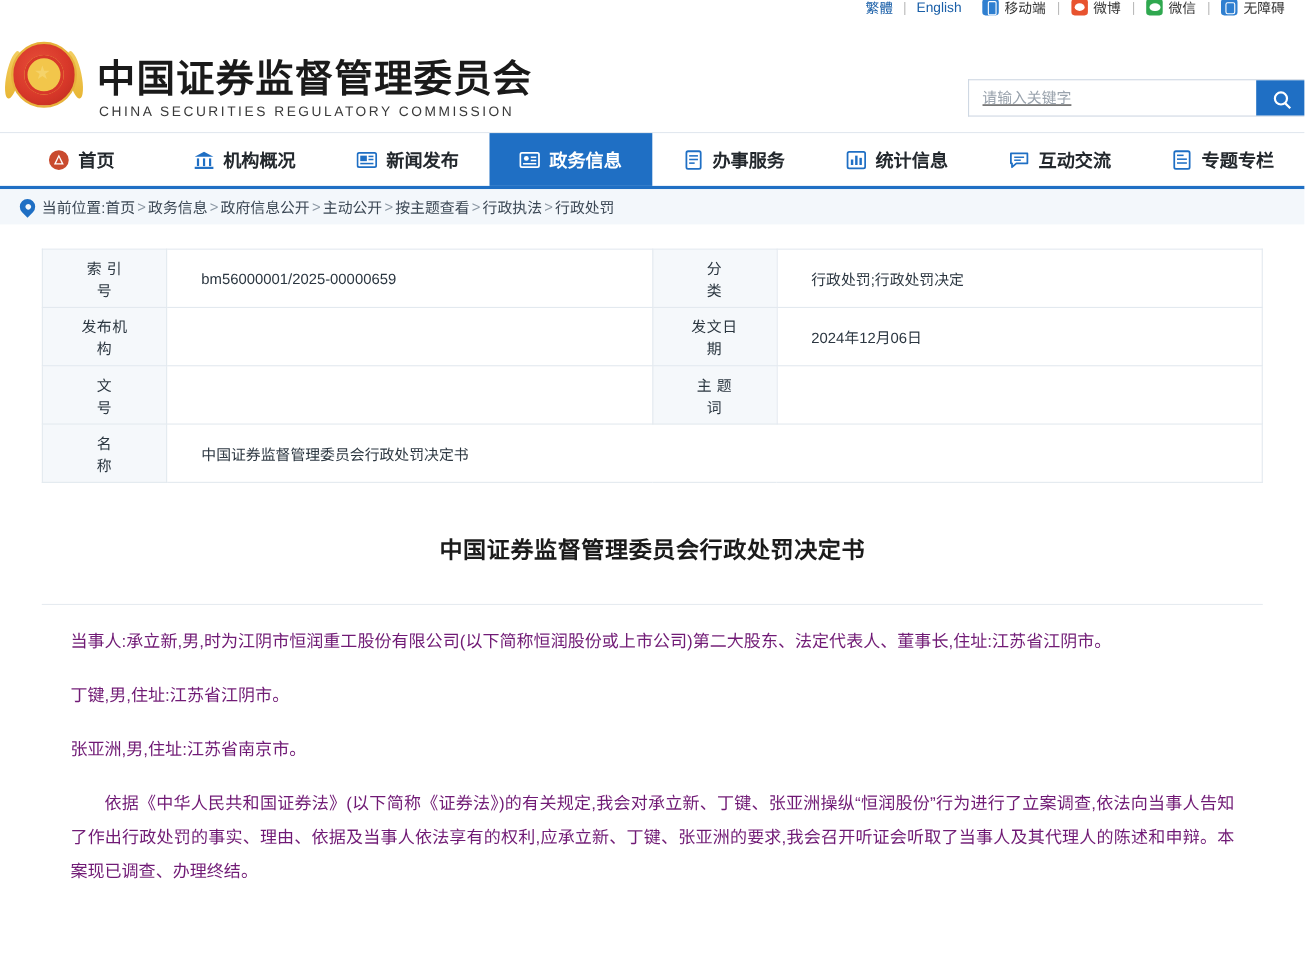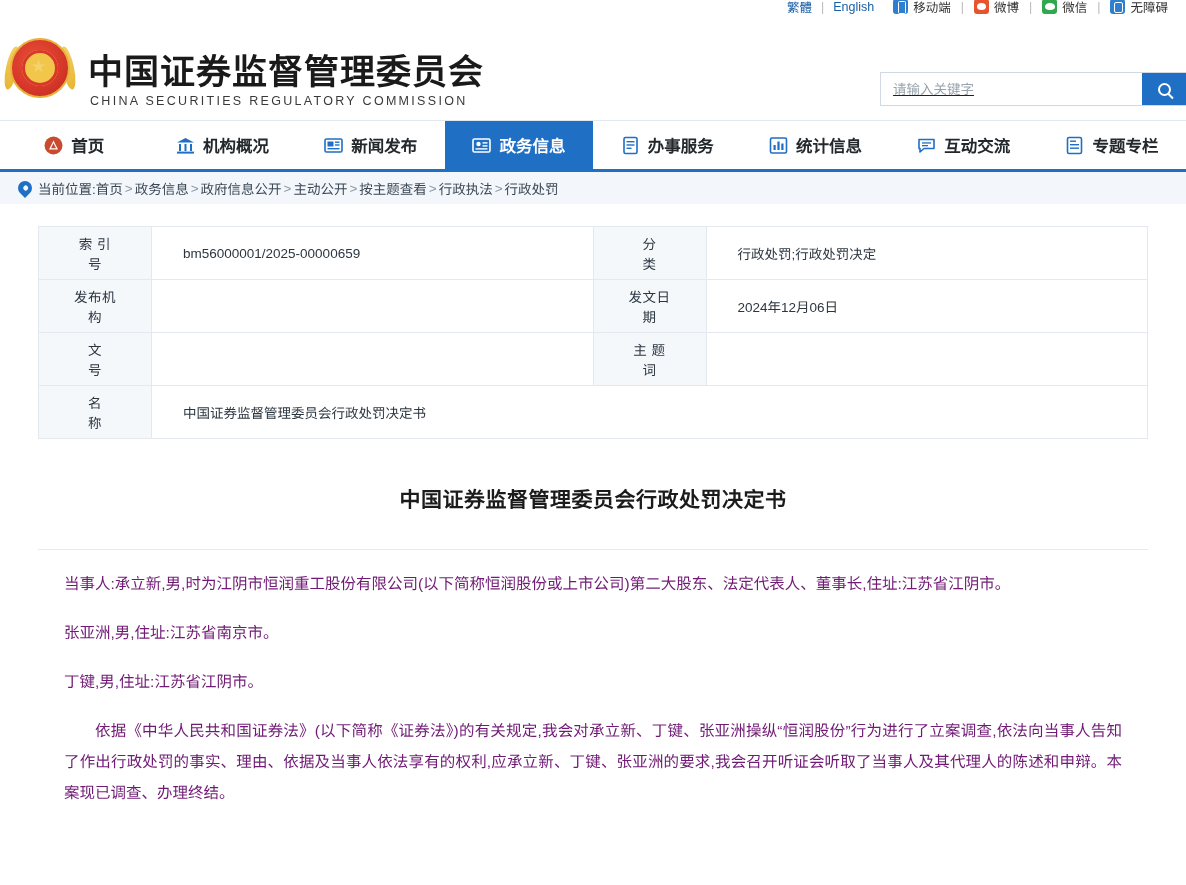--- a/index.html
+++ b/index.html
@@ -476,17 +476,17 @@
     </tr>
   </tbody>
     </table>
 
   <div class="doc-title">中国证券监督管理委员会行政处罚决定书</div>
   <div class="divider"></div>
 
 
   <div class="doc-body">
     <p>当事人:承立新,男,时为江阴市恒润重工股份有限公司(以下简称恒润股份或上市公司)第二大股东、法定代表人、董事长,住址:江苏省江阴市。</p>
+    <p>丁键,男,住址:江苏省江阴市。</p>
     <p>张亚洲,男,住址:江苏省南京市。</p>
-    <p>丁键,男,住址:江苏省江阴市。</p>
     <p class="indent">依据《中华人民共和国证券法》(以下简称《证券法》)的有关规定,我会对承立新、丁键、张亚洲操纵“恒润股份”行为进行了立案调查,依法向当事人告知了作出行政处罚的事实、理由、依据及当事人依法享有的权利,应承立新、丁键、张亚洲的要求,我会召开听证会听取了当事人及其代理人的陈述和申辩。本案现已调查、办理终结。</p>
   </div>
 </div>
 
 </body></html>

